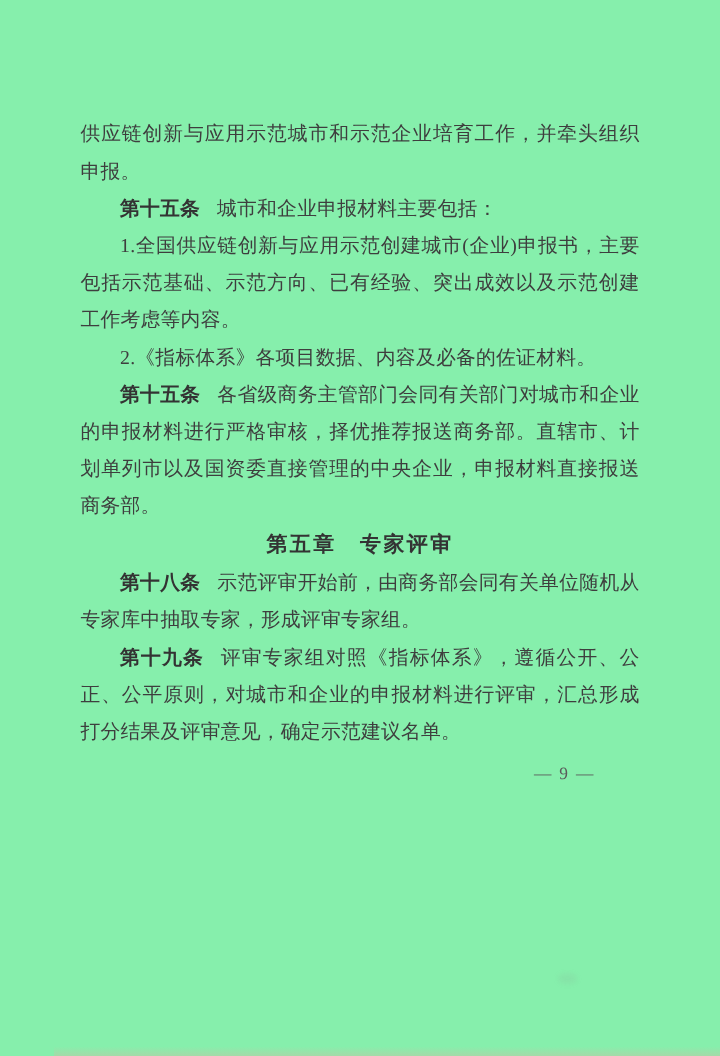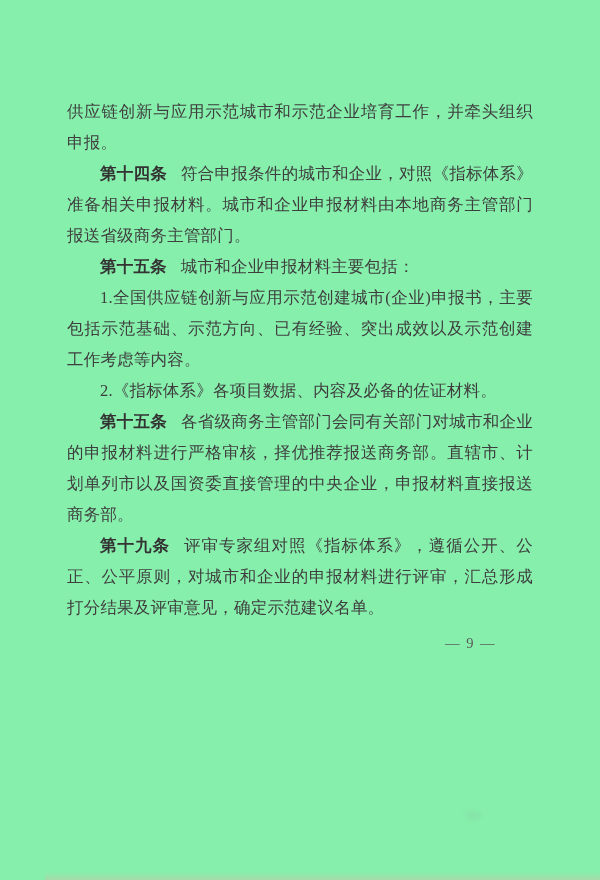--- a/index.html
+++ b/index.html
@@ -82,33 +82,34 @@
 </style>
 </head>
 <body>
 
 <div class="scan-page">
 
   <div class="doc-content">
 
     <p class="para no-indent">供应链创新与应用示范城市和示范企业培育工作，并牵头组织申报。</p>
 
-    <p class="para"><span class="article-label">第十四条</span><span>符合申报条件的城市和企业，对照《指标体系》准备相关申报材料。城市和企业申报材料由本地商务主管部门报送省级商务主管部门。</span></p>
 
     <p class="para"><span class="article-label">第十五条</span><span>城市和企业申报材料主要包括：</span></p>
 
     <p class="para">1.全国供应链创新与应用示范创建城市(企业)申报书，主要包括示范基础、示范方向、已有经验、突出成效以及示范创建工作考虑等内容。</p>
 
     <p class="para">2.《指标体系》各项目数据、内容及必备的佐证材料。</p>
 
 
     <p class="para"><span class="article-label">第十五条</span><span>各省级商务主管部门会同有关部门对城市和企业的申报材料进行严格审核，择优推荐报送商务部。直辖市、计划单列市以及国资委直接管理的中央企业，申报材料直接报送商务部。</span></p>
 
+    <h2 class="chapter-heading">第五章　专家评审</h2>
 
 
+    <p class="para"><span class="article-label">第十八条</span><span>示范评审开始前，由商务部会同有关单位随机从专家库中抽取专家，形成评审专家组。</span></p>
 
     <p class="para"><span class="article-label">第十九条</span><span>评审专家组对照《指标体系》，遵循公开、公正、公平原则，对城市和企业的申报材料进行评审，汇总形成打分结果及评审意见，确定示范建议名单。</span></p>
 
     <div class="page-number">— 9 —</div>
 
   </div>
 
   <div class="scan-speck"></div>
   <div class="scan-edge-bottom"></div>
 

